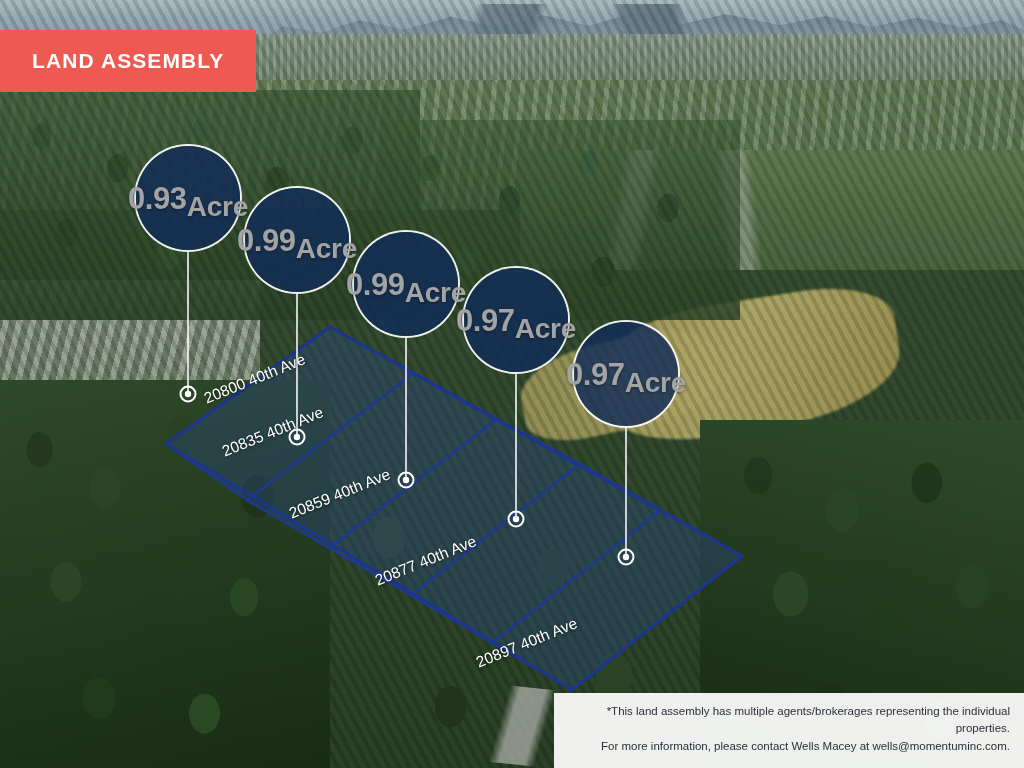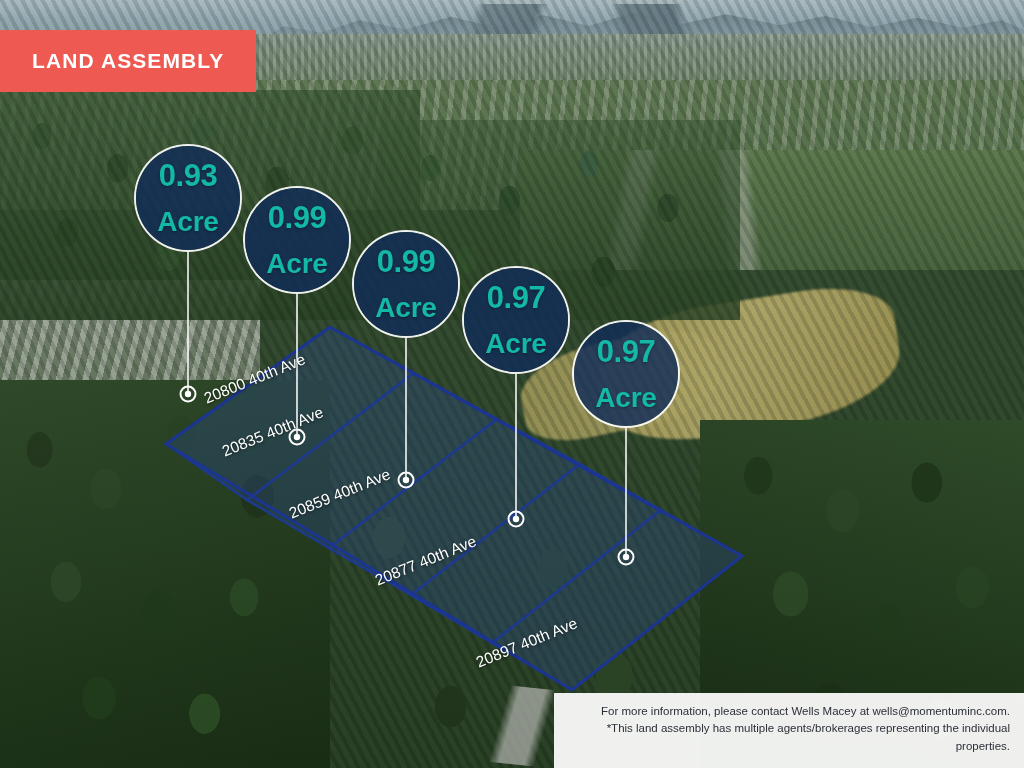--- a/index.html
+++ b/index.html
@@ -175,22 +175,22 @@
   .banner span{
     color:#fff;font-size:21px;font-weight:700;letter-spacing:1.1px;
     padding-left:32px;font-family:"Liberation Sans",sans-serif;
   }
 
   
   .badge{
     position:absolute;width:104px;height:104px;border-radius:50%;
     background:rgba(17,44,88,.82);
     box-shadow:0 0 0 2px rgba(255,255,255,.92), 0 0 0 5px rgba(255,255,255,0);
-    display:flex;flex-direction:column;align-items:center;justify-content:center;
-    color:#14b8a6;line-height:1.0;text-shadow:0 1px 3px rgba(0,0,0,.35);
+    display:flex;align-items:center;justify-content:center;
+    color:#a3a3a3;line-height:1.0;text-shadow:0 1px 3px rgba(0,0,0,.35);
   }
   .badge .v{font-size:31px;font-weight:700;letter-spacing:-.4px;}
   .badge .u{font-size:28px;font-weight:700;margin-top:17px;letter-spacing:-.2px;}
 
   
   .addr{
     position:absolute;color:#fff;font-size:15.5px;font-weight:400;
     white-space:nowrap;text-shadow:0 1px 3px rgba(0,0,0,.55);
     transform-origin:0 50%;
   }
@@ -295,17 +295,17 @@
     <div class="u">Acre</div>
   </div>
 
   <div class="addr" style="left:205px;top:390px;transform:rotate(-22deg);">20800 40th Ave</div>
   <div class="addr" style="left:223px;top:443px;transform:rotate(-22deg);">20835 40th Ave</div>
   <div class="addr" style="left:290px;top:505px;transform:rotate(-22deg);">20859 40th Ave</div>
   <div class="addr" style="left:376px;top:572px;transform:rotate(-22deg);">20877 40th Ave</div>
   <div class="addr" style="left:477px;top:654px;transform:rotate(-22deg);">20897 40th Ave</div>
 
   <div class="disclaimer">
+    <div>*This land assembly has multiple agents/brokerages representing the individual properties.</div>
     <div>For more information, please contact Wells Macey at wells@momentuminc.com.</div>
-    <div>*This land assembly has multiple agents/brokerages representing the individual properties.</div>
   </div>
 
 </div>
 
 </body></html>

